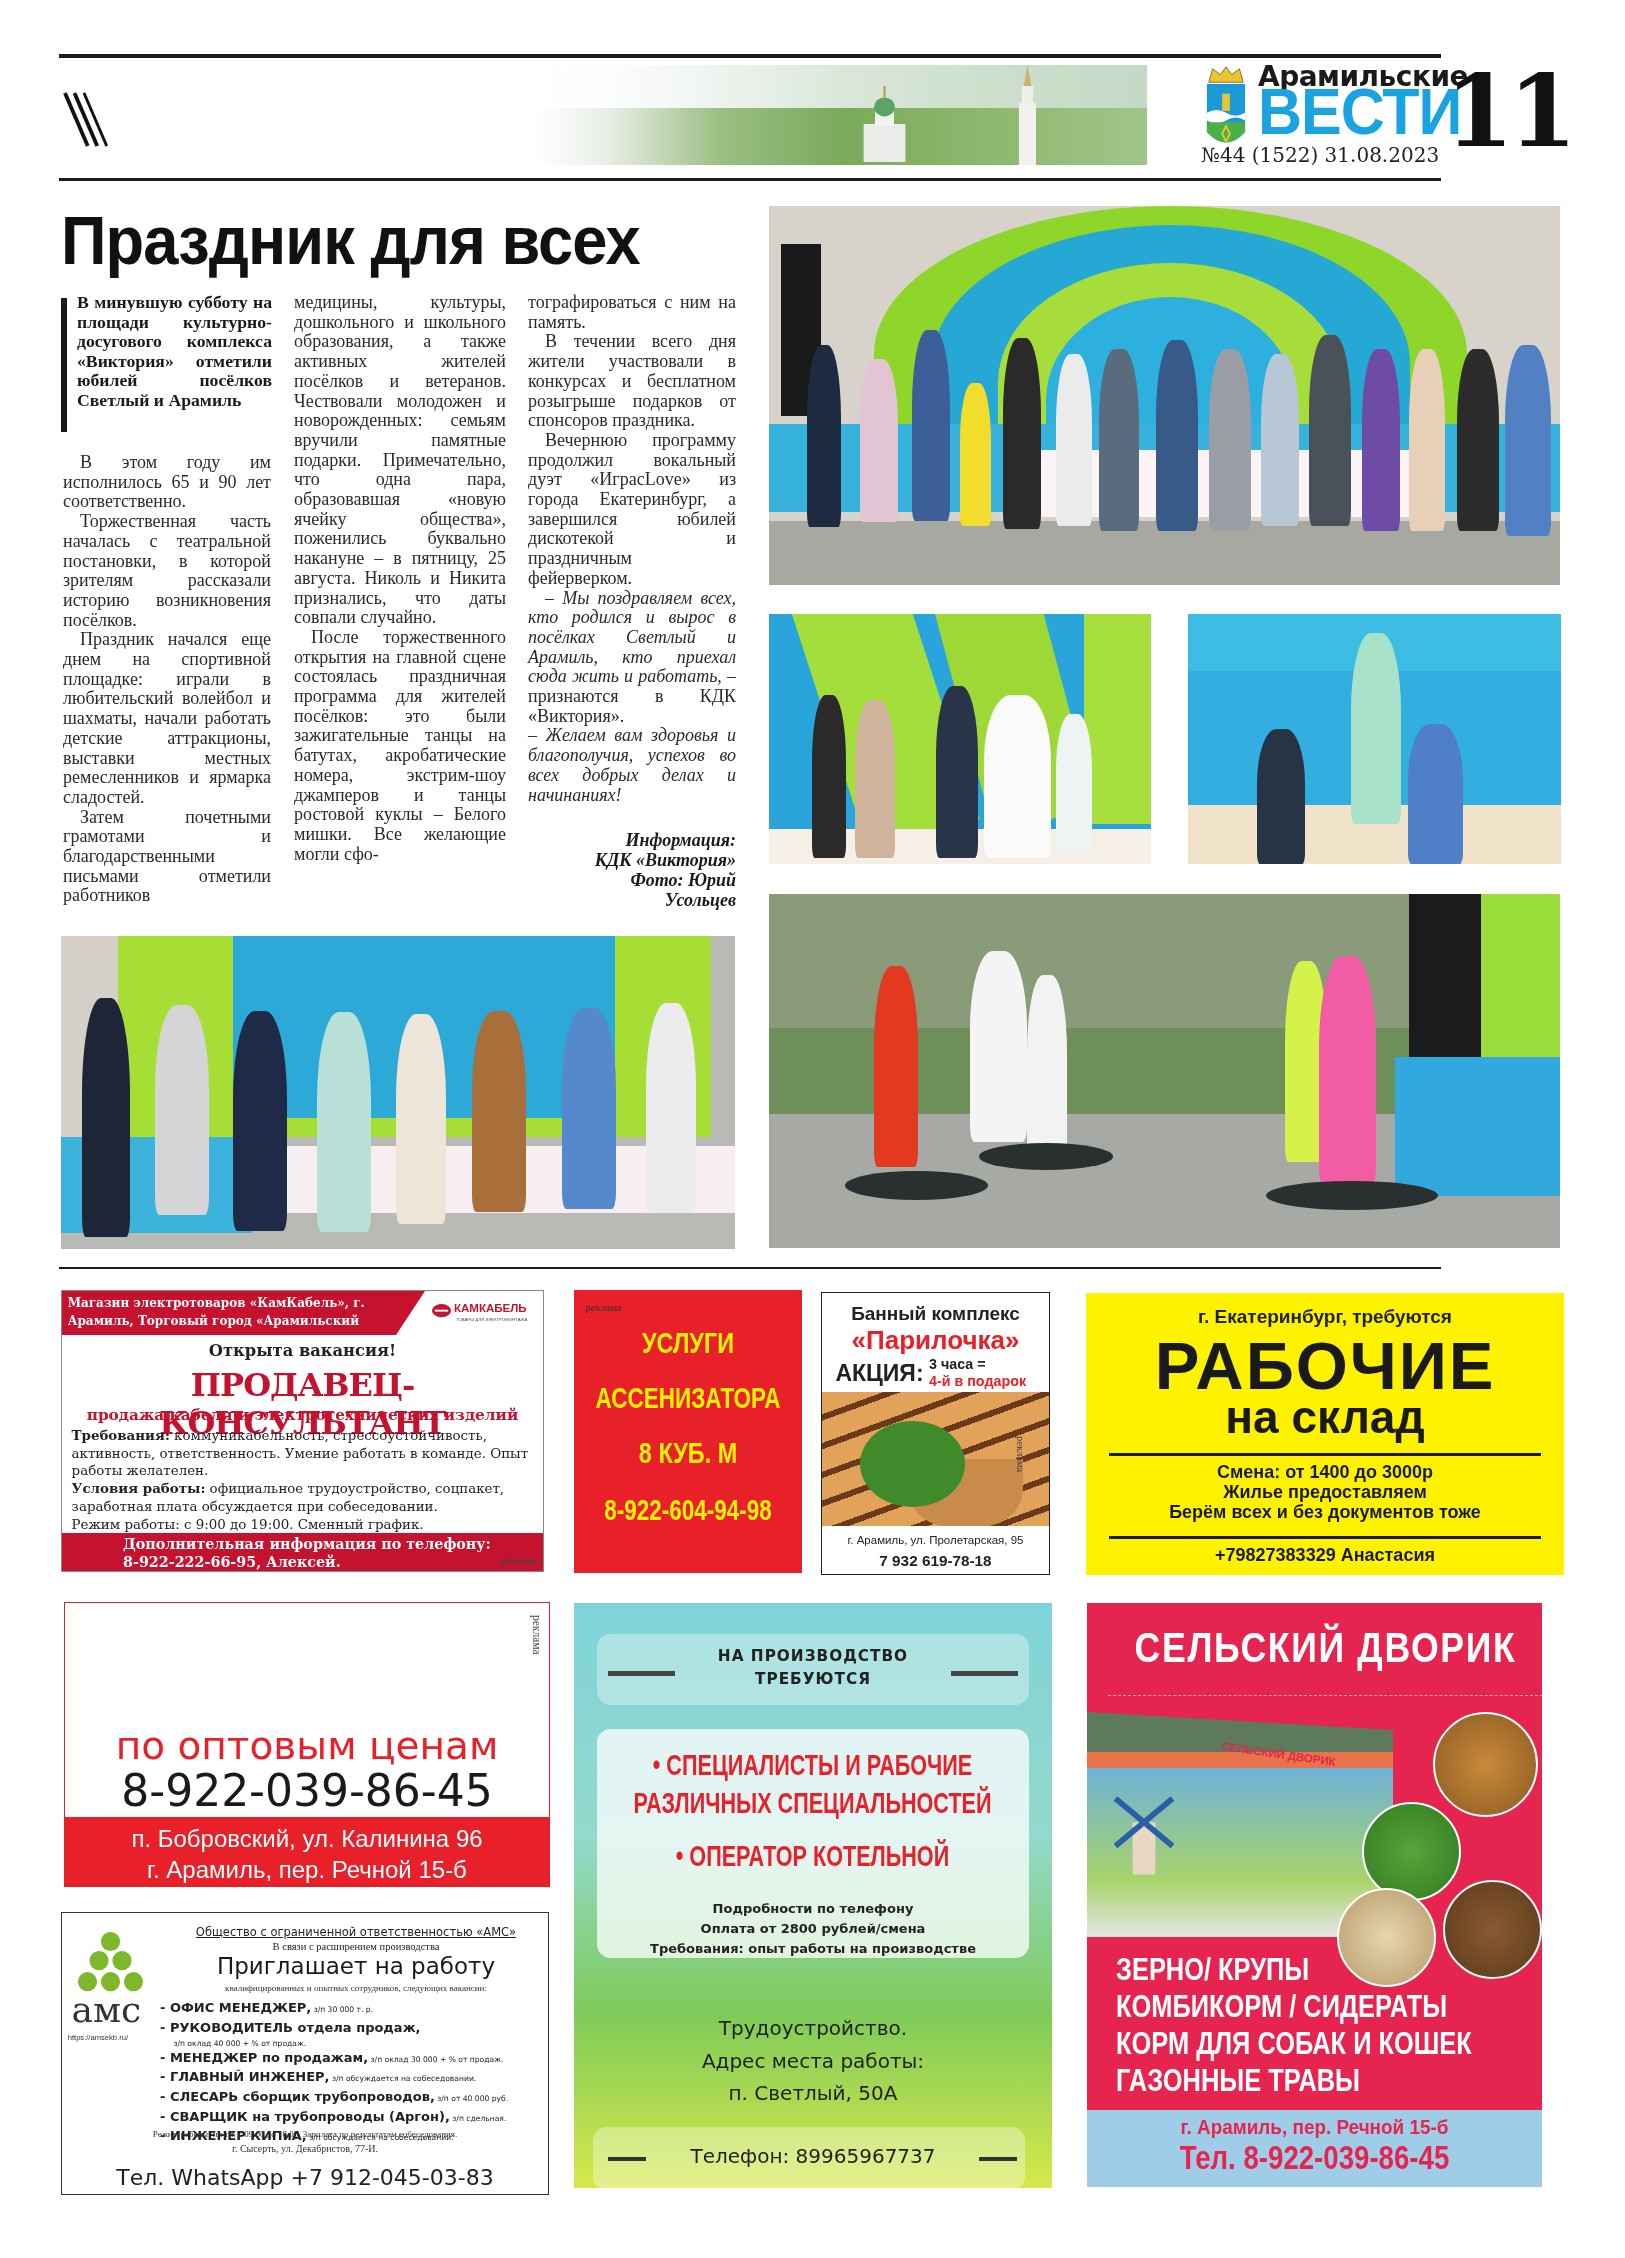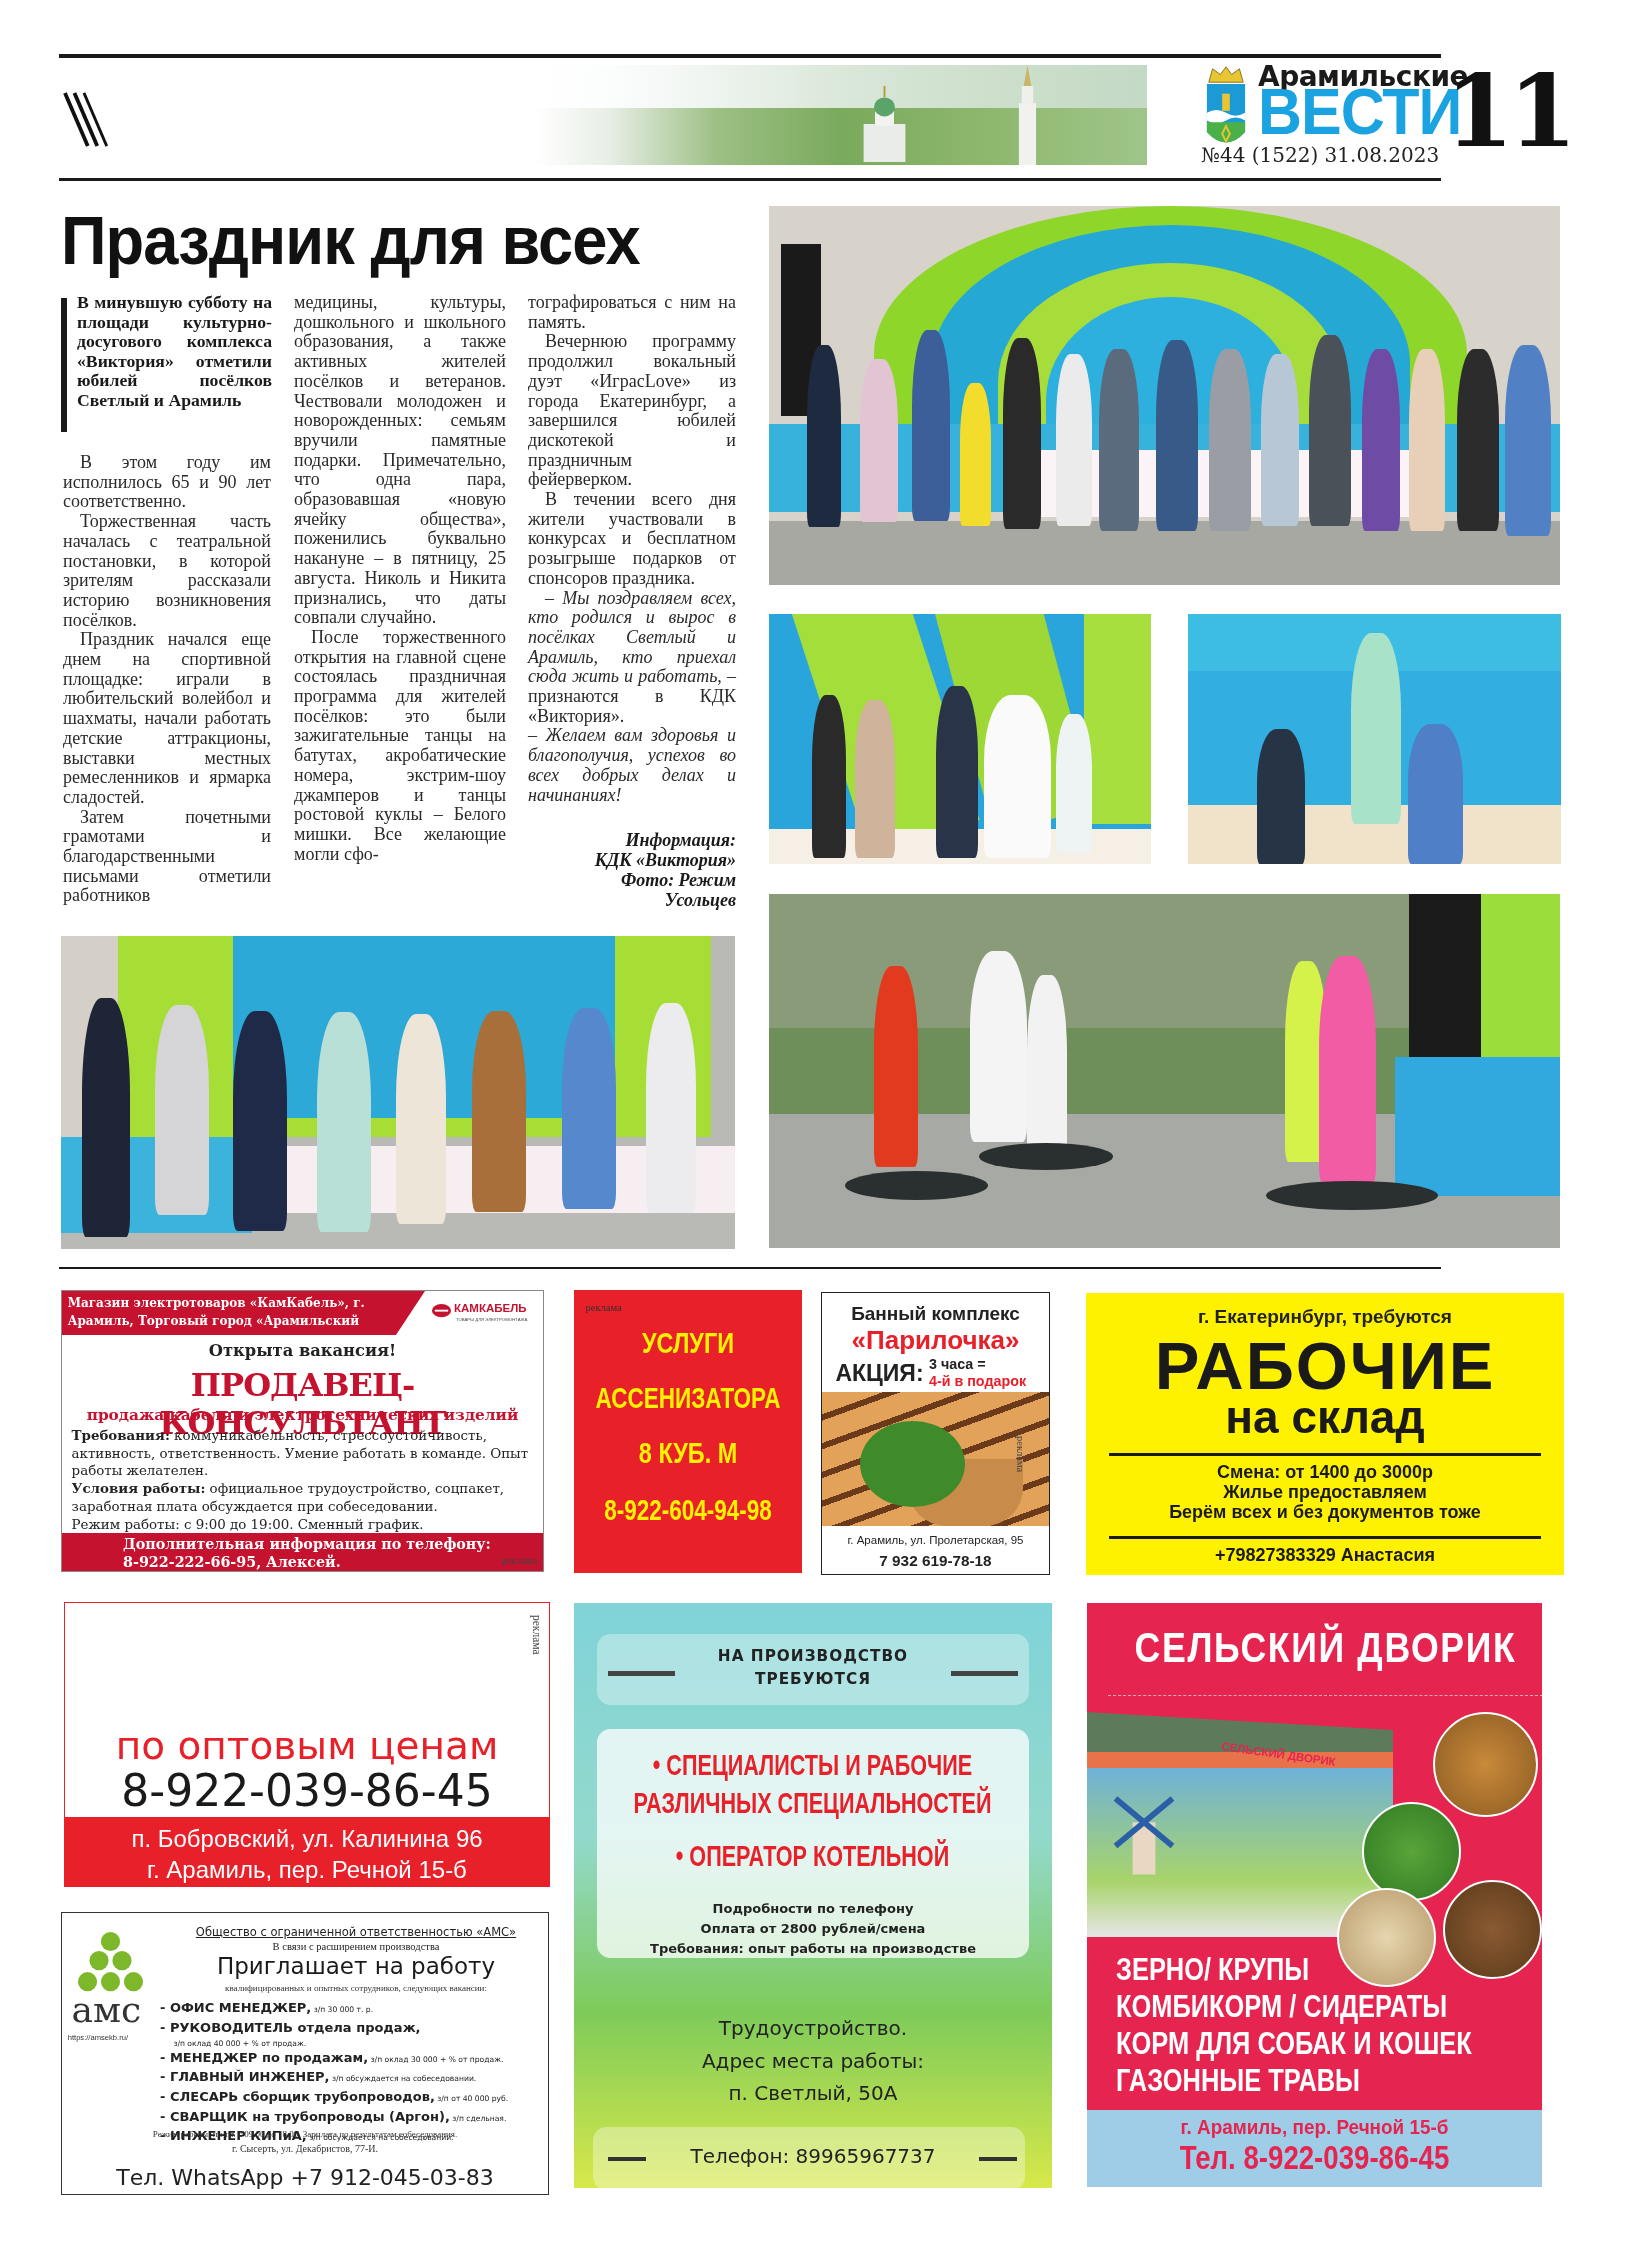--- a/index.html
+++ b/index.html
@@ -84,29 +84,29 @@
   <p>Торжественная часть началась с театральной постановки, в которой зрителям рассказали историю возникновения посёлков.</p>
   <p>Праздник начался еще днем на спортивной площадке: играли в любительский волейбол и шахматы, начали работать детские аттракционы, выставки местных ремесленников и ярмарка сладостей.</p>
   <p>Затем почетными грамотами и благодарственными письмами отметили работников</p>
 </div>
 <div class="col col2">
   <p style="text-indent:0">медицины, культуры, дошкольного и школьного образования, а также активных жителей посёлков и ветеранов. Чествовали молодожен и новорожденных: семьям вручили памятные подарки. Примечательно, что одна пара, образовавшая «новую ячейку общества», поженились буквально накануне – в пятницу, 25 августа. Николь и Никита признались, что даты совпали случайно.</p>
   <p>После торжественного открытия на главной сцене состоялась праздничная программа для жителей посёлков: это были зажигательные танцы на батутах, акробатические номера, экстрим-шоу джамперов и танцы ростовой куклы – Белого мишки. Все желающие могли сфо-</p>
 </div>
 <div class="col col3">
   <p style="text-indent:0">тографироваться с ним на память.</p>
+  <p>В течении всего дня жители участвовали в конкурсах и бесплатном розыгрыше подарков от спонсоров праздника.</p>
   <p>Вечернюю программу продолжил вокальный дуэт «ИграсLove» из города Екатеринбург, а завершился юбилей дискотекой и праздничным фейерверком.</p>
-  <p>В течении всего дня жители участвовали в конкурсах и бесплатном розыгрыше подарков от спонсоров праздника.</p>
   <p><i>– Мы поздравляем всех, кто родился и вырос в посёлках Светлый и Арамиль, кто приехал сюда жить и работать,</i><span> – признаются в КДК «Виктория».</span></p>
   <p class="ital" style="text-indent:0">– Желаем вам здоровья и благополучия, успехов во всех добрых делах и начинаниях!</p>
 </div>
 <div class="credit">
   <div>Информация:</div>
   <div>КДК «Виктория»</div>
-  <div>Фото: Режим</div>
+  <div>Фото: Юрий</div>
   <div>Усольцев</div>
 </div>
 
 <div class="photo" style="left:769px;top:206px;width:791px;height:379px;background:#c8c9c4">
   <div class="abs" style="left:0;top:0;width:100%;height:315px;background:#d7d3cb"></div>
   <div class="stage-arch" style="left:105px;top:0;width:593px;height:296px;background:#8fd62a"></div>
   <div class="stage-arch" style="left:163px;top:19px;width:478px;height:277px;background:#26a8d4"></div>
   <div class="stage-arch" style="left:229px;top:57px;width:344px;height:239px;background:#a7dd3a"></div>
   <div class="stage-arch" style="left:277px;top:91px;width:249px;height:206px;background:#2eb0de"></div>
   <div class="abs" style="left:11.5px;top:38px;width:40px;height:172px;background:#1a1a1a"></div>

